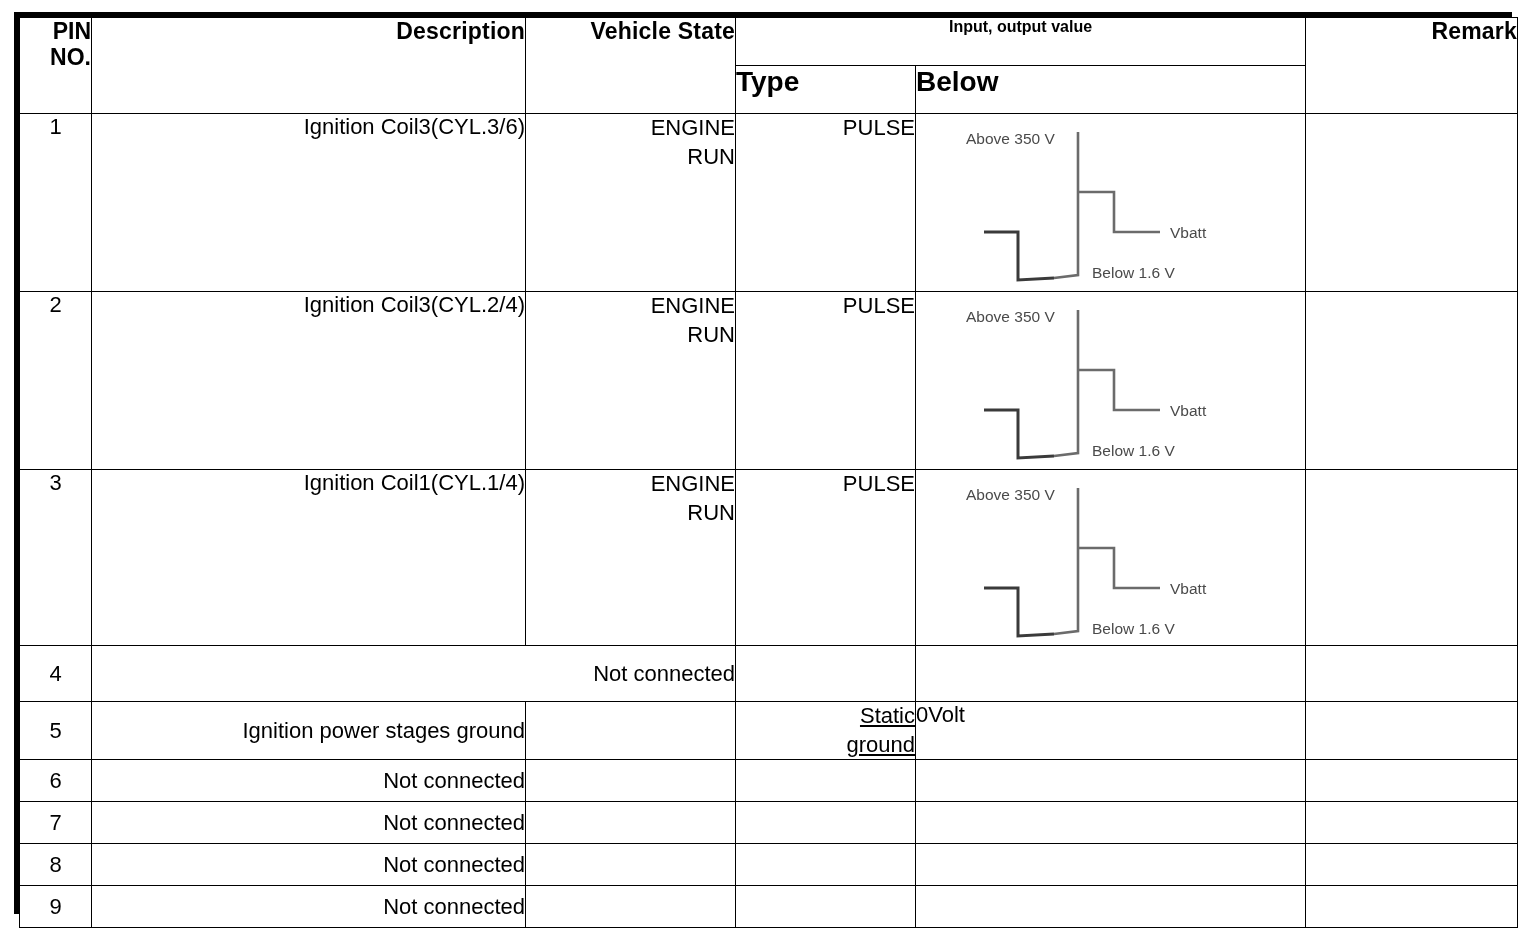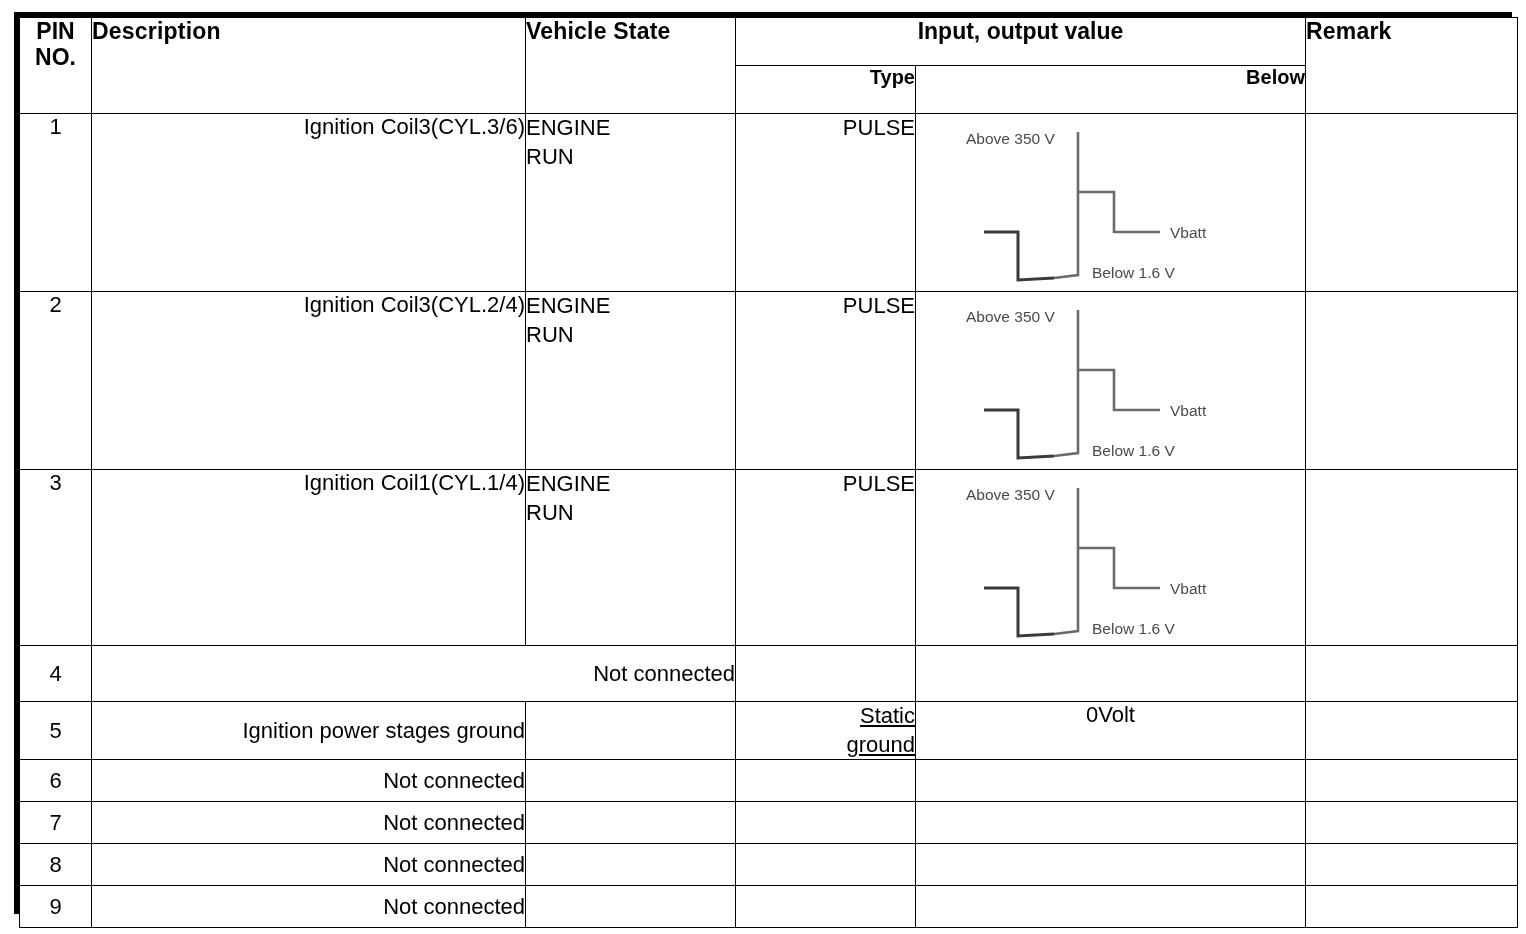--- a/index.html
+++ b/index.html
@@ -56,41 +56,41 @@
   col.c-desc     { width: 434px; }
   col.c-state    { width: 210px; }
   col.c-type     { width: 180px; }
   col.c-range    { width: 390px; }
   col.c-remark   { width: 212px; }
 
   
   .hdr {
     font-weight: bold;
     font-size: 23px;
-    text-align: left;
+    text-align: right;
     vertical-align: middle;
     letter-spacing: 0.2px;
   }
   .hdr-pin {
     font-weight: bold;
     font-size: 23px;
-    text-align: center;
+    text-align: right;
     vertical-align: middle;
     line-height: 1.14;
   }
   .hdr-io {
     font-weight: bold;
-    font-size: 23px;
+    font-size: 16px;
     vertical-align: middle;
     height: 48px;
   }
   .hdr-sub {
     font-weight: bold;
-    font-size: 20px;
-    text-align: right;
+    font-size: 28px;
+    text-align: left;
     vertical-align: middle;
     height: 48px;
   }
 
   
   .cell-pin {
     text-align: center;
     font-size: 22px;
     vertical-align: top;
     padding-top: 10px;
@@ -102,38 +102,38 @@
   .cell-desc {
     text-align: right;
     font-size: 22px;
     padding-top: 10px;
   }
   .cell-desc.mid {
     vertical-align: middle;
     padding-top: 0;
   }
   .cell-state {
-    text-align: left;
+    text-align: right;
     font-size: 22px;
     padding-top: 10px;
     line-height: 1.3;
   }
   .cell-type {
     text-align: right;
     font-size: 22px;
     padding-top: 10px;
     line-height: 1.28;
   }
   .cell-type.mid {
     vertical-align: middle;
     padding-top: 0;
     text-decoration: underline;
   }
   .cell-range {
-    text-align: center;
+    text-align: left;
     font-size: 22px;
     vertical-align: middle;
     position: relative;
   }
   .cell-remark { }
 
   .two-line { line-height: 1.3; }
 
   
   tr.r-wave   { height: 178px; }

